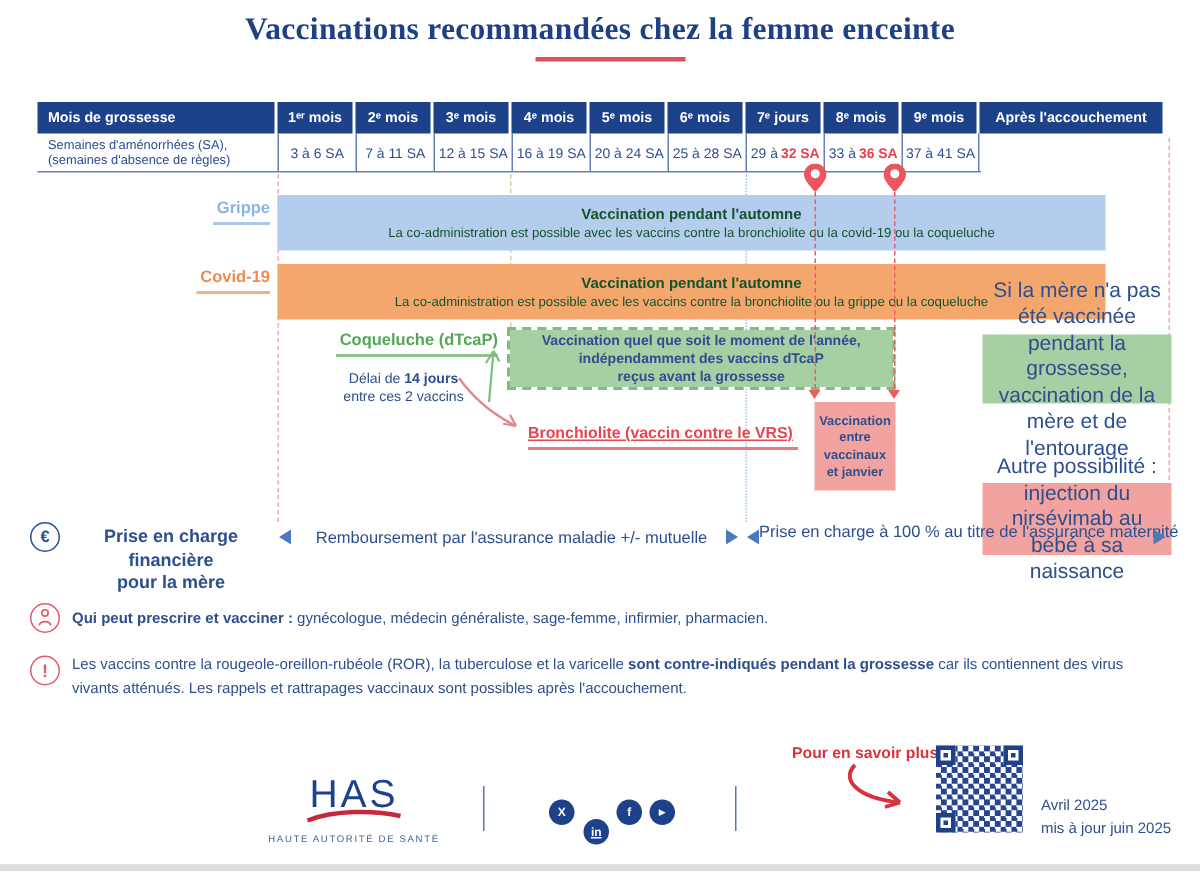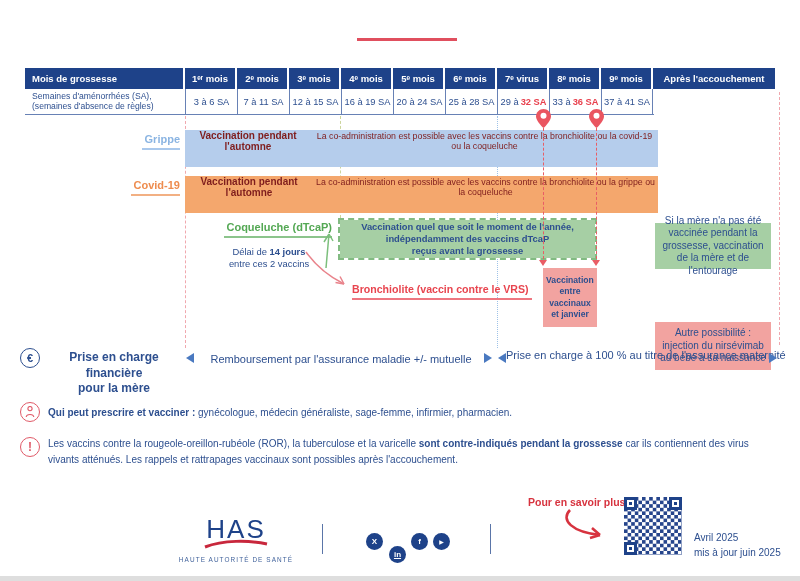--- a/index.html
+++ b/index.html
@@ -21,31 +21,31 @@
   .sa-row{left:25px;top:89px;width:750px;height:25px;display:flex;}
   .sa-first{width:160px;font-size:8.6px;line-height:1.2;padding:2px 0 0 7px;box-sizing:border-box;color:#2d4f8f;}
   .sa-cell{width:52px;box-sizing:border-box;border-left:1px solid #6781b5;display:flex;align-items:center;
            justify-content:center;font-size:9.3px;white-space:nowrap;}
   .sa-cell.last{border-right:1px solid #6781b5;}
   .sa-red{color:#e8404d;font-weight:bold;margin-left:2px;}
   .sa-bottom{left:25px;top:114px;width:629px;height:1px;background:#6781b5;}
   
   .vline{width:0;}
   
-  .bar{left:185px;width:473px;height:37px;display:flex;flex-direction:row;justify-content:center;
-       text-align:center;color:#7f1d1d;}
+  .bar{left:185px;width:552px;height:37px;display:flex;flex-direction:column;justify-content:center;
+       text-align:center;color:#14532d;}
   .bar .l1{font-size:10px;font-weight:bold;}
   .bar .l2{font-size:8.8px;margin-top:1px;}
   .rowlabel{font-size:11px;font-weight:bold;text-align:right;white-space:nowrap;}
   .lbl-underline{height:2px;}
   .greenbar{left:338px;top:218px;width:255px;height:38px;background:#a6cfa4;background-clip:padding-box;
             border:2px dashed #82bb82;display:flex;flex-direction:column;justify-content:center;text-align:center;
             font-size:9.4px;font-weight:bold;color:#2d4f8f;line-height:1.25;}
-  .sidebox{left:655px;width:116px;display:flex;align-items:center;justify-content:center;text-align:center;
-           font-size:10px;line-height:1.25;color:#2d4f8f;padding:2px 4px;box-sizing:border-box;}
+  .sidebox{left:655px;width:126px;display:flex;align-items:center;justify-content:center;text-align:center;
+           font-size:14px;line-height:1.25;color:#2d4f8f;padding:2px 4px;box-sizing:border-box;}
   .pinkbox{background:#f2a3a0;}
   .greenbox{background:#a6cfa4;}
   .sepbox{left:543px;top:268px;width:54px;height:59px;background:#f2a3a0;display:flex;flex-direction:column;
           justify-content:center;text-align:center;font-size:8.6px;font-weight:bold;color:#2d4f8f;line-height:1.3;}
   .red-arrowhead{width:0;height:0;border-left:4px solid transparent;border-right:4px solid transparent;
                  border-top:6px solid #e95d65;}
   
   .ic-circle{width:20px;height:20px;border-radius:50%;box-sizing:border-box;display:flex;align-items:center;
              justify-content:center;font-weight:bold;}
   .euro{border:1.6px solid #2d4f8f;color:#2d4f8f;font-size:11px;}
@@ -63,31 +63,32 @@
       conic-gradient(#26458c 90deg,#fff 90deg 180deg,#26458c 180deg 270deg,#fff 270deg) 0 0/7.2px 7.2px;}
   .finder{position:absolute;width:13px;height:13px;border:3px solid #1e4289;background:#fff;box-sizing:border-box;}
   .finder:after{content:"";position:absolute;left:2px;top:2px;width:3px;height:3px;background:#1e4289;}
   .bottom-strip{left:0;top:576px;width:800px;height:5px;background:#dedede;}
 </style>
 </head>
 <body>
 
 <div id="poster">
 
+  <div class="abs title">Vaccinations recommandées chez la femme enceinte</div>
   <div class="abs title-underline"></div>
 
   <div class="abs hdr-row">
     <div class="hdr-cell hdr-first">Mois de grossesse</div>
     <div class="hdr-cell hdr-month">1ᵉʳ mois</div>
     <div class="hdr-cell hdr-month">2ᵉ mois</div>
     <div class="hdr-cell hdr-month">3ᵉ mois</div>
     <div class="hdr-cell hdr-month">4ᵉ mois</div>
     <div class="hdr-cell hdr-month">5ᵉ mois</div>
     <div class="hdr-cell hdr-month">6ᵉ mois</div>
-    <div class="hdr-cell hdr-month">7ᵉ virus</div>
+    <div class="hdr-cell hdr-month">7ᵉ jours</div>
     <div class="hdr-cell hdr-month">8ᵉ mois</div>
     <div class="hdr-cell hdr-month">9ᵉ mois</div>
     <div class="hdr-cell hdr-after">Après l'accouchement</div>
   </div>
 
   <div class="abs sa-row">
     <div class="sa-first">
       <div>Semaines d'aménorrhées (SA),</div>
       <div>(semaines d'absence de règles)</div>
     </div>
@@ -168,21 +169,21 @@
     <span>Délai de </span><b>14 jours</b><br>
     <span>entre ces 2 vaccins</span>
   </div>
   <svg class="abs" style="left:300px;top:224px;" width="64" height="72" viewBox="0 0 64 72">
     <path d="M26 44 L29 10" stroke="#7cbf7c" stroke-width="1.5" fill="none"></path>
     <path d="M29 10 L24 18 M29 10 L33 17" stroke="#7cbf7c" stroke-width="1.5" fill="none"></path>
     <path d="M6 28 C 16 42, 28 52, 44 60" stroke="#e9838b" stroke-width="1.5" fill="none"></path>
     <path d="M44 60 L35.5 58.5 M44 60 L40 52.5" stroke="#e9838b" stroke-width="1.5" fill="none"></path>
   </svg>
 
-  <div class="abs" style="left:352px;top:283px;font-size:10.6px;font-weight:bold;color:#e8454f;white-space:nowrap;">Bronchiolite (vaccin contre le VRS)</div>
+  <div class="abs" style="left:352px;top:283px;font-size:10.6px;font-weight:bold;color:#e8454f;white-space:nowrap;text-decoration:underline;">Bronchiolite (vaccin contre le VRS)</div>
   <div class="abs lbl-underline" style="left:352px;top:298px;width:180px;background:#ee7680;"></div>
   <div class="abs sepbox">
     <div>Vaccination</div>
     <div>entre</div>
     <div>vaccinaux</div>
     <div>et janvier</div>
   </div>
   <div class="abs sidebox pinkbox" style="top:275px;height:48px;margin-top:47px;">Autre possibilité : injection du nirsévimab au bébé à sa naissance</div>
 
   <div class="abs ic-circle euro" style="left:20px;top:348px;">€</div>

